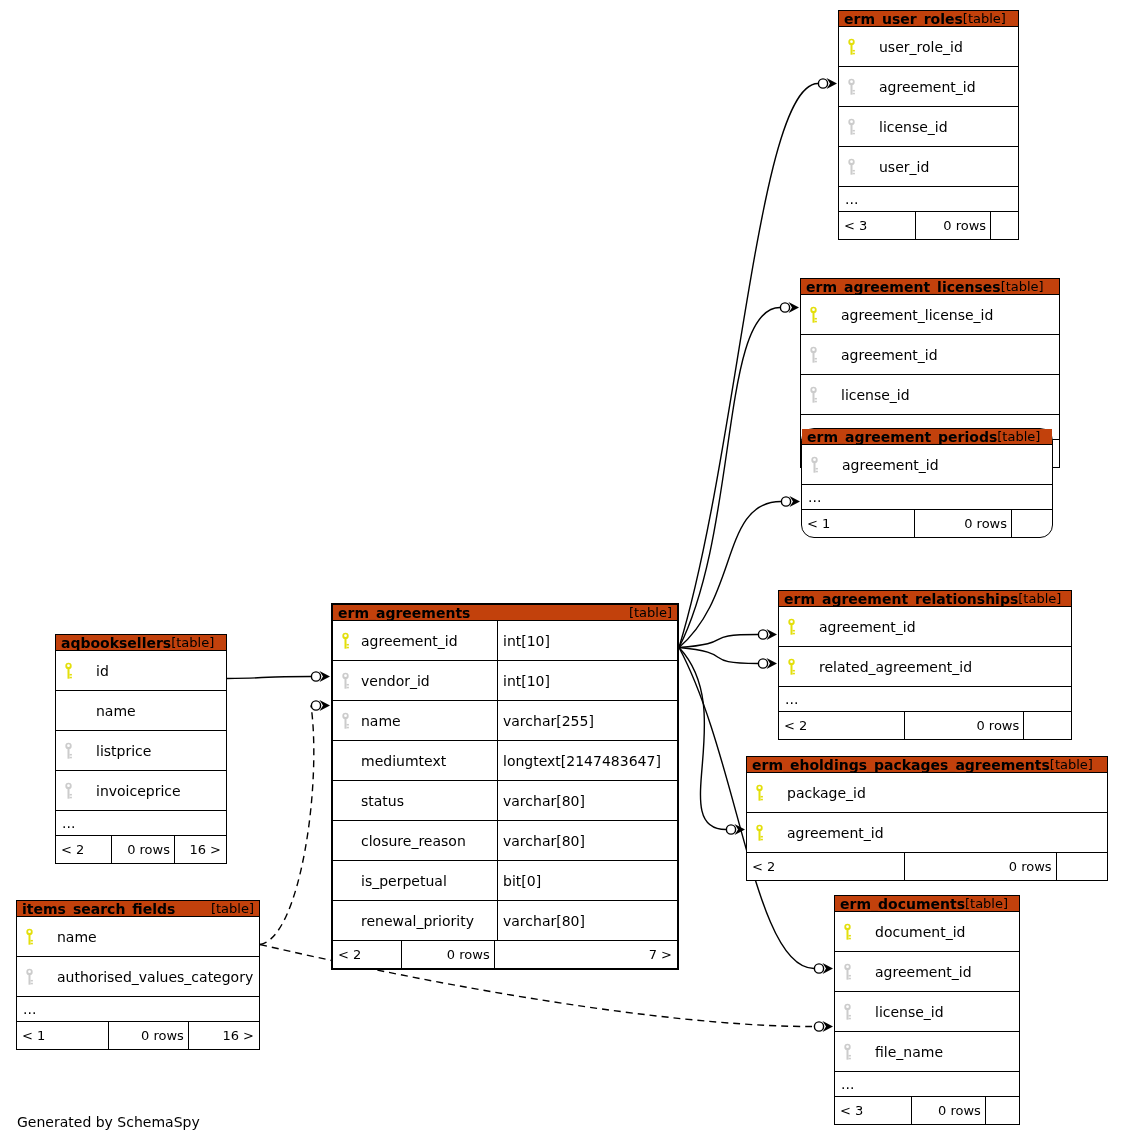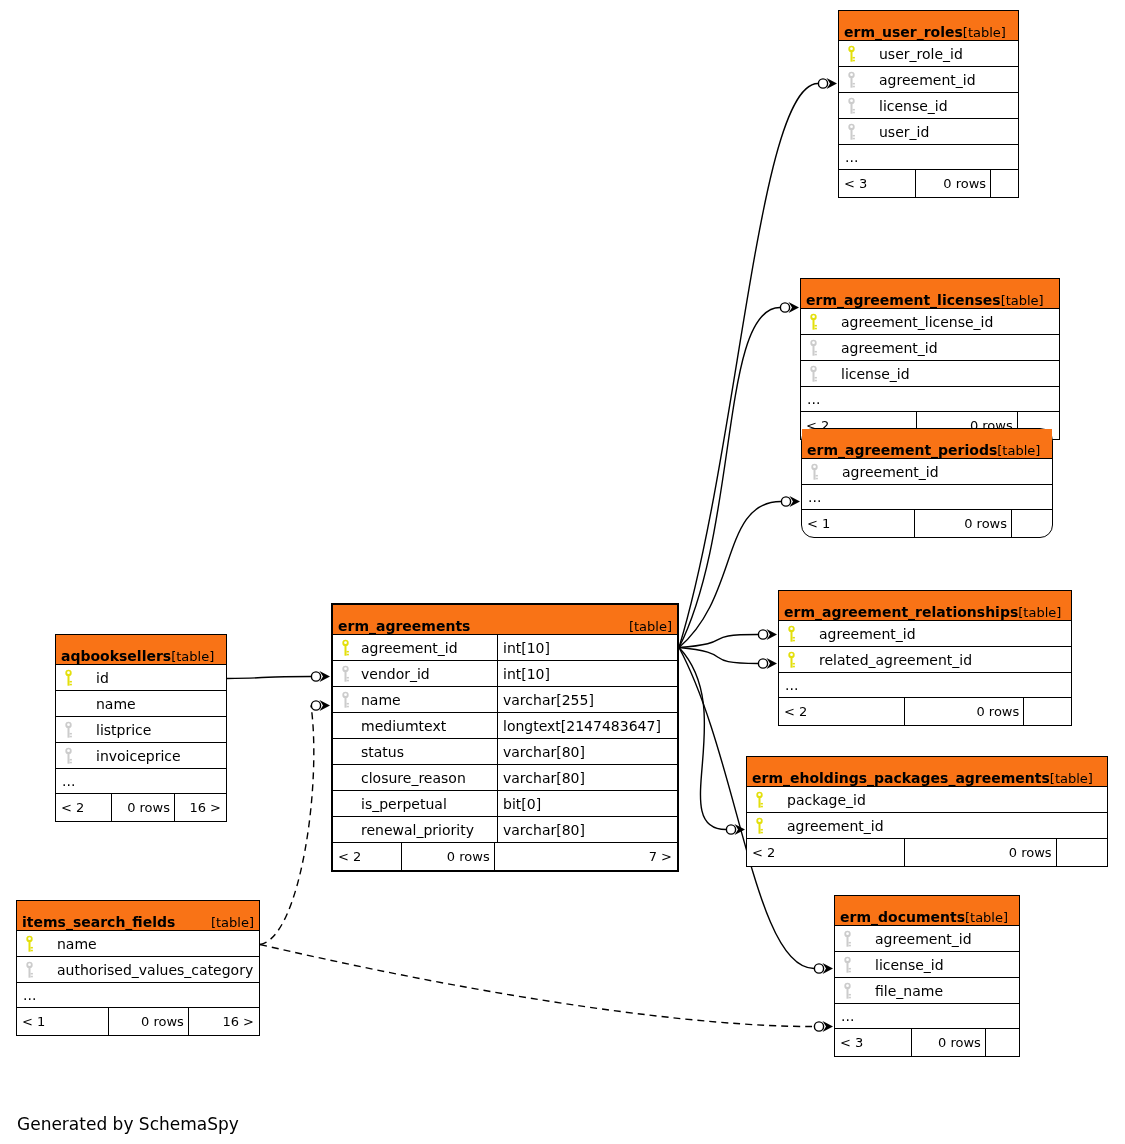--- a/index.html
+++ b/index.html
@@ -1,40 +1,40 @@
 <!DOCTYPE html>
 <html><head>
 <meta charset="utf-8">
 <style>
   html,body{margin:0;padding:0;background:#fff;}
   body{font-family:"DejaVu Sans","Liberation Sans",sans-serif;color:#000;}
   #canvas{position:relative;width:1125px;height:1144px;background:#fff;overflow:hidden;}
   #edges{position:absolute;left:0;top:0;z-index:1;}
   .tbl{position:absolute;background:#fff;border:1px solid #000;box-sizing:border-box;z-index:2;}
   .tbl.main{border-width:2px;}
-  .hdr{height:30px;box-sizing:border-box;border-bottom:1px solid #000;background:#f97316;
-       display:flex;align-items:flex-end;padding:0 5px;font-size:14px;white-space:nowrap;overflow:hidden;}
+  .hdr{height:16px;box-sizing:border-box;border-bottom:1px solid #000;background:#c2410c;
+       display:flex;align-items:flex-start;padding:0 5px;font-size:14px;white-space:nowrap;overflow:hidden;}
   .hdr .title{font-weight:bold;}
   .hdr .tag{font-size:13px;}
   .hdr.spread{justify-content:space-between;}
-  .row{height:26px;box-sizing:border-box;border-bottom:1px solid #000;display:flex;align-items:center;
+  .row{height:40px;box-sizing:border-box;border-bottom:1px solid #000;display:flex;align-items:center;
        position:relative;font-size:14px;white-space:nowrap;}
   .row.ell{height:25px;padding-left:6px;}
   .keyicon{position:absolute;left:7px;top:50%;transform:translateY(-50%);width:11px;height:19px;}
   .colname{padding-left:40px;}
   .tbl.main .colname{padding-left:28px;}
   .namecell{width:165px;flex:none;align-self:stretch;display:flex;align-items:center;
             border-right:1px solid #000;position:relative;box-sizing:border-box;}
   .typecell{padding-left:5px;}
   .ftr{height:27px;display:flex;align-items:stretch;font-size:13px;}
   .ftr .c{display:flex;align-items:center;box-sizing:border-box;overflow:hidden;}
   .ftr .cin{padding-left:5px;border-right:1px solid #000;}
   .ftr .crows{justify-content:flex-end;padding-right:4px;border-right:1px solid #000;}
   .ftr .cout{justify-content:flex-end;padding-right:5px;flex:1;}
-  .note{position:absolute;left:17px;top:1114px;font-size:17px;z-index:2;}
+  .note{position:absolute;left:17px;top:1114px;font-size:14px;z-index:2;}
 </style>
 </head>
 <body>
 
 <div id="canvas">
   <svg id="edges" width="1125" height="1144">
       <path d="M679 647.5 C739 450.1 758 83.5 818 83.5" fill="none" stroke="#000000" stroke-width="1.4"></path>
       <circle cx="823" cy="83.5" r="4.6" fill="#ffffff" stroke="#000000" stroke-width="1.4"></circle>
       <path d="M837 83.5 L826.5 78 L830 83.5 L826.5 89 Z" fill="#000000"></path>
       <path d="M679 647.5 C739 528.5 720 307.5 780 307.5" fill="none" stroke="#000000" stroke-width="1.4"></path>
@@ -245,20 +245,30 @@
         <span class="c cout"></span>
       </div>
     </div>
     <div class="tbl" style="left: 834px; top: 895px; width: 186px;">
       <div class="hdr">
         <span class="title">erm_documents</span>
         <span class="tag">[table]</span>
       </div>
       <div class="row">
         <svg class="keyicon" viewBox="0 0 12 20">
+          <circle cx="6" cy="4.6" r="3.5" fill="#e3df0c"></circle>
+          <circle cx="6" cy="4.2" r="1.5" fill="#ffffff"></circle>
+          <rect x="4.9" y="7.6" width="2.2" height="10.8" fill="#e3df0c"></rect>
+          <rect x="7.1" y="13.2" width="2.6" height="1.7" fill="#e3df0c"></rect>
+          <rect x="7.1" y="16.3" width="2.6" height="1.7" fill="#e3df0c"></rect>
+        </svg>
+        <span class="colname">document_id</span>
+      </div>
+      <div class="row">
+        <svg class="keyicon" viewBox="0 0 12 20">
           <circle cx="6" cy="4.6" r="3.5" fill="#cccccc"></circle>
           <circle cx="6" cy="4.2" r="1.5" fill="#ffffff"></circle>
           <rect x="4.9" y="7.6" width="2.2" height="10.8" fill="#cccccc"></rect>
           <rect x="7.1" y="13.2" width="2.6" height="1.7" fill="#cccccc"></rect>
           <rect x="7.1" y="16.3" width="2.6" height="1.7" fill="#cccccc"></rect>
         </svg>
         <span class="colname">agreement_id</span>
       </div>
       <div class="row">
         <svg class="keyicon" viewBox="0 0 12 20">

